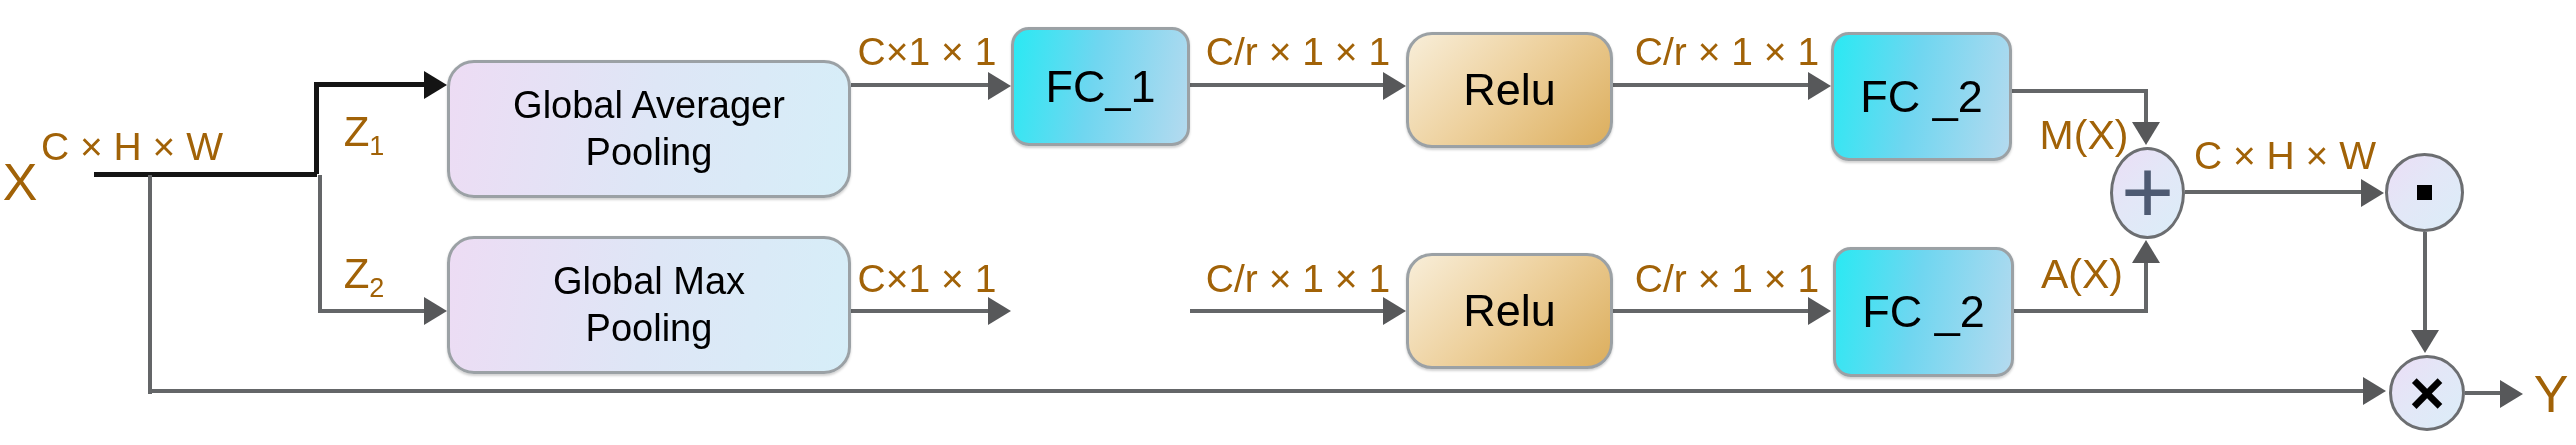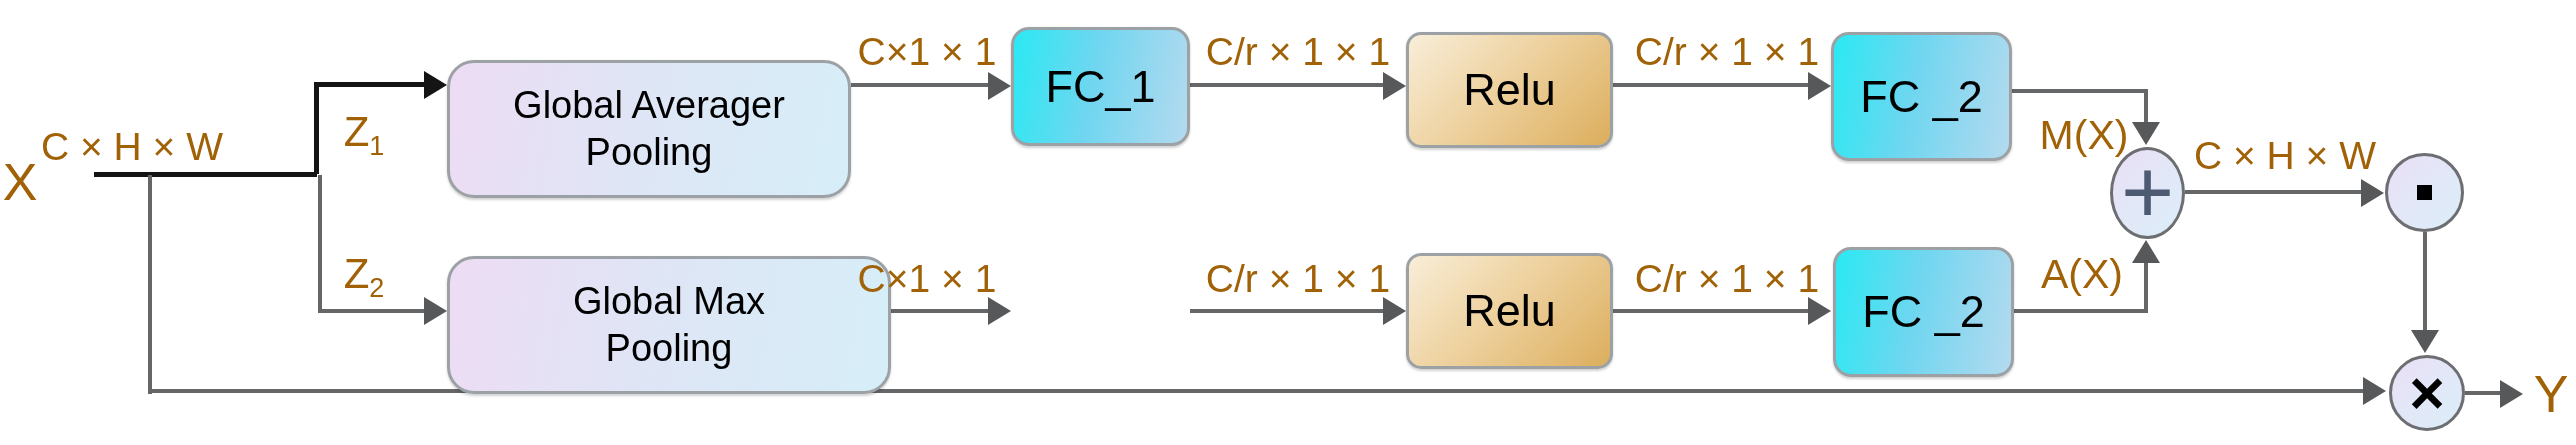--- a/index.html
+++ b/index.html
@@ -13,21 +13,21 @@
   .endpt{font-size:52px;}
   .outlbl{font-size:41px;}
   .box{position:absolute;box-sizing:border-box;border:3px solid #9ba1a5;
        display:flex;align-items:center;justify-content:center;text-align:center;
        color:#000;box-shadow:0 1.8px 2.4px rgba(0,0,0,0.18);}
   .pool{background:linear-gradient(100deg,#eddcf4 0%,#dee6f6 50%,#d6eef8 100%);
         border-radius:27px;font-size:38px;line-height:1.25;}
   .fc{background:linear-gradient(100deg,#2ae9f3 0%,#6fd6f0 45%,#b4daef 100%);
       border-radius:18px;font-size:45px;}
   .relu{background:linear-gradient(135deg,#f8eed9 0%,#eed2a0 45%,#dcae5d 100%);
-        border-radius:15px;font-size:45px;}
+        border-radius:26px;font-size:45px;}
   .circ{position:absolute;box-sizing:border-box;border:3px solid #6c6e71;border-radius:50%;
         background:linear-gradient(135deg,#ebdef6 0%,#e3e7f7 45%,#dbedf8 100%);
         display:flex;align-items:center;justify-content:center;}
   .plus-sign{font-size:91px;font-weight:400;color:#4e5a72;line-height:1;margin-top:-3.6px;}
   .times-sign{font-size:61px;font-weight:700;color:#000;line-height:1;}
   .sq{width:15px;height:15px;background:#000;}
   .hline,.vline{position:absolute;background:#646668;}
   .hline{height:4.2px;} .vline{width:4.2px;}
   .black{background:#141414;}
   .arr{position:absolute;width:0;height:0;}
@@ -85,21 +85,21 @@
   <div class="hline" style="left:2465px;top:391px;width:36px;"></div>
   <div class="arr arr-r" style="left:2500px;top:380px;"></div>
 
   <div class="box pool" style="left:447px;top:15px;width:404px;height:138px;margin-top:45px;">
     <div>
       <div>Global Averager</div>
       <div>Pooling</div>
     </div>
   </div>
 
-  <div class="box pool" style="left:447px;top:256px;width:444px;height:138px;text-align:center;">
+  <div class="box pool" style="left:447px;top:236px;width:404px;height:138px;text-align:center;">
     <div>
       <div>Global Max</div>
       <div>Pooling</div>
     </div>
   </div>
 
   <div class="box fc" style="left:1011px;top:27px;width:179px;height:119px;">
     <span>FC_1</span>
   </div>
 

